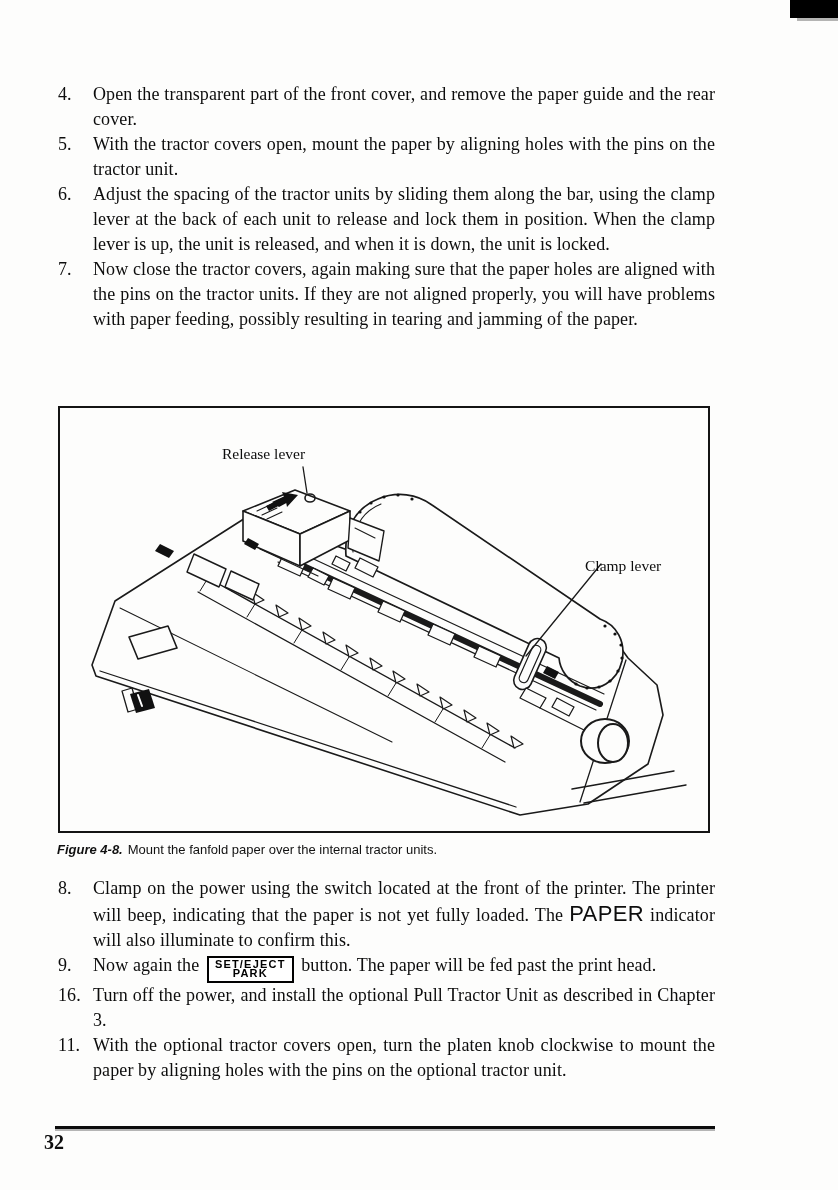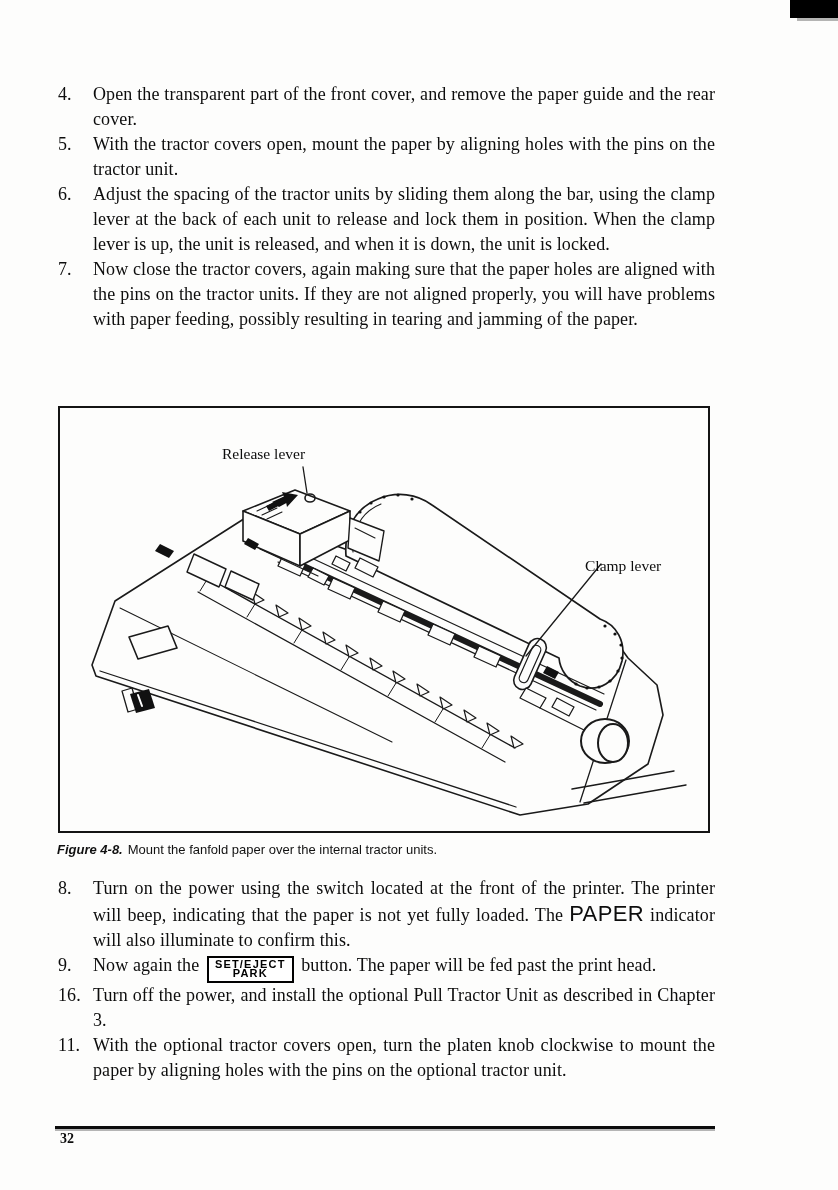--- a/index.html
+++ b/index.html
@@ -23,21 +23,21 @@
   .figure-box { position:absolute; left:58px; top:406px; width:652px; height:427px; border:2px solid #141414; box-sizing:border-box; background:#fdfdfc; }
   .figure-box svg { position:absolute; left:0; top:0; }
   .fig-label { position:absolute; font-size:15.5px; color:#0d0d0d; white-space:nowrap; }
   .fig-label-release { left:162px; top:37px; }
   .fig-label-clamp { left:525px; top:133px;margin-top:16px; }
 
   .caption { position:absolute; left:57px; top:842px; font-family:"Liberation Sans", sans-serif; font-size:13px; color:#111; }
   .caption-title { font-weight:700; font-style:italic; margin-right:5px;margin-top:10px; }
 
   .footer-rule { position:absolute; left:55px; top:1126px; width:660px; height:3px; background:#0c0c0c; box-shadow:0 2px 0 #b5b5b5; }
-  .page-number { position:absolute; left:60px; top:1131px; font-size:14px; font-weight:700; }
+  .page-number { position:absolute; left:44px; top:1131px; font-size:20px; font-weight:700; }
 </style>
 </head>
 <body>
 
 <div class="page">
 
   <div class="corner-mark"></div>
   <div class="corner-smudge"></div>
 
   <div class="steps steps-upper">
@@ -131,21 +131,21 @@
     </svg>
     <div class="fig-label fig-label-release">Release lever</div>
     <div class="fig-label fig-label-clamp">Clamp lever</div>
   </div>
 
   <div class="caption">
     <span class="caption-title">Figure 4-8.</span><span>Mount the fanfold paper over the internal tractor units.</span>
   </div>
 
   <div class="steps steps-lower">
-      <div class="step"><span class="step-num">8.</span><span>Turn on the power using the switch located at the front of the printer. The printer will beep, indicating that the paper is not yet fully loaded. The </span><span class="indicator">PAPER</span><span> indicator will also illuminate to confirm this.</span></div>
+      <div class="step"><span class="step-num">8.</span><span>Clamp on the power using the switch located at the front of the printer. The printer will beep, indicating that the paper is not yet fully loaded. The </span><span class="indicator">PAPER</span><span> indicator will also illuminate to confirm this.</span></div>
       <div class="step"><span class="step-num">9.</span><span>Now again the </span><span class="key-box"><span class="key-line">SET/EJECT</span><span class="key-line">PARK</span></span><span> button. The paper will be fed past the print head.</span></div>
       <div class="step"><span class="step-num">16.</span><span>Turn off the power, and install the optional Pull Tractor Unit as described in Chapter 3.</span></div>
       <div class="step"><span class="step-num">11.</span><span>With the optional tractor covers open, turn the platen knob clockwise to mount the paper by aligning holes with the pins on the optional tractor unit.</span></div>
     </div>
 
   <div class="footer-rule"></div>
   <div class="page-number">32</div>
 
 </div>
 

